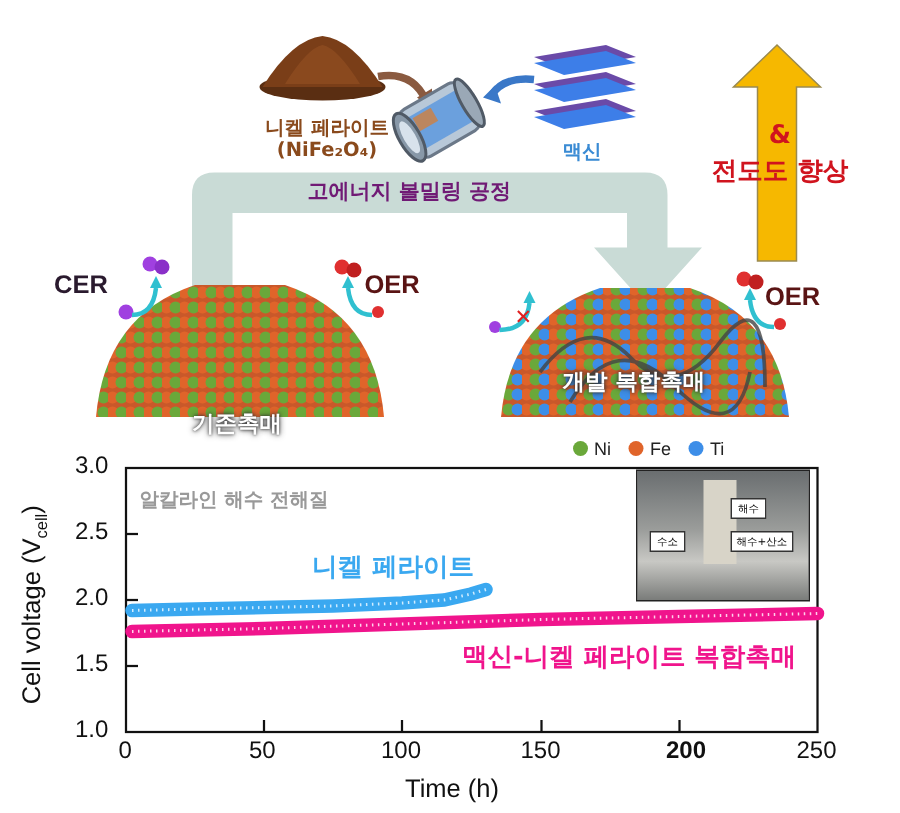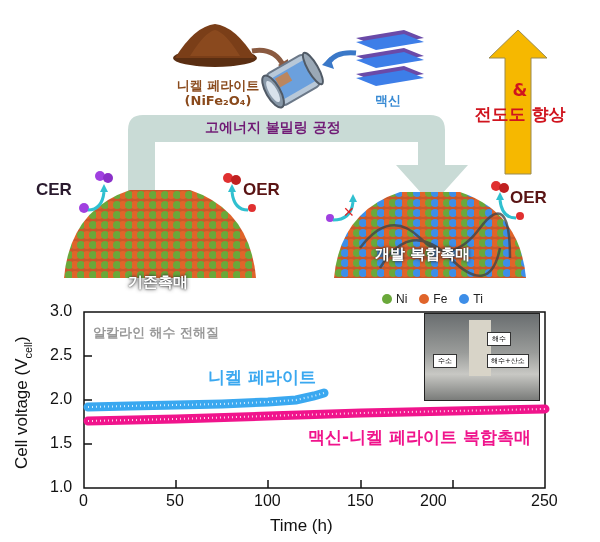--- a/index.html
+++ b/index.html
@@ -186,17 +186,17 @@
   </div>
 
   <div class="abs annot" style="left:93px;top:24px;">알칼라인 해수 전해질</div>
   <div class="abs series-lbl" style="left:208px;top:66px;color:#3aa8f0;">니켈 페라이트</div>
   <div class="abs series-lbl" style="left:308px;top:126px;color:#f0148c;">맥신-니켈 페라이트 복합촉매</div>
 
   <div class="abs tick-label" style="left:79px;top:192px;">0</div>
   <div class="abs tick-label" style="left:166px;top:192px;">50</div>
   <div class="abs tick-label" style="left:254px;top:192px;">100</div>
   <div class="abs tick-label" style="left:347px;top:192px;">150</div>
-  <div class="abs tick-label" style="left:420px;top:192px;">200</div>
+  <div class="abs tick-label" style="left:444px;top:192px;font-weight:bold;">200</div>
   <div class="abs tick-label" style="left:531px;top:192px;">250</div>
 
   <div class="abs axis-title" style="left:270px;top:216px;">Time (h)</div>
 </div>
 
 </body></html>

